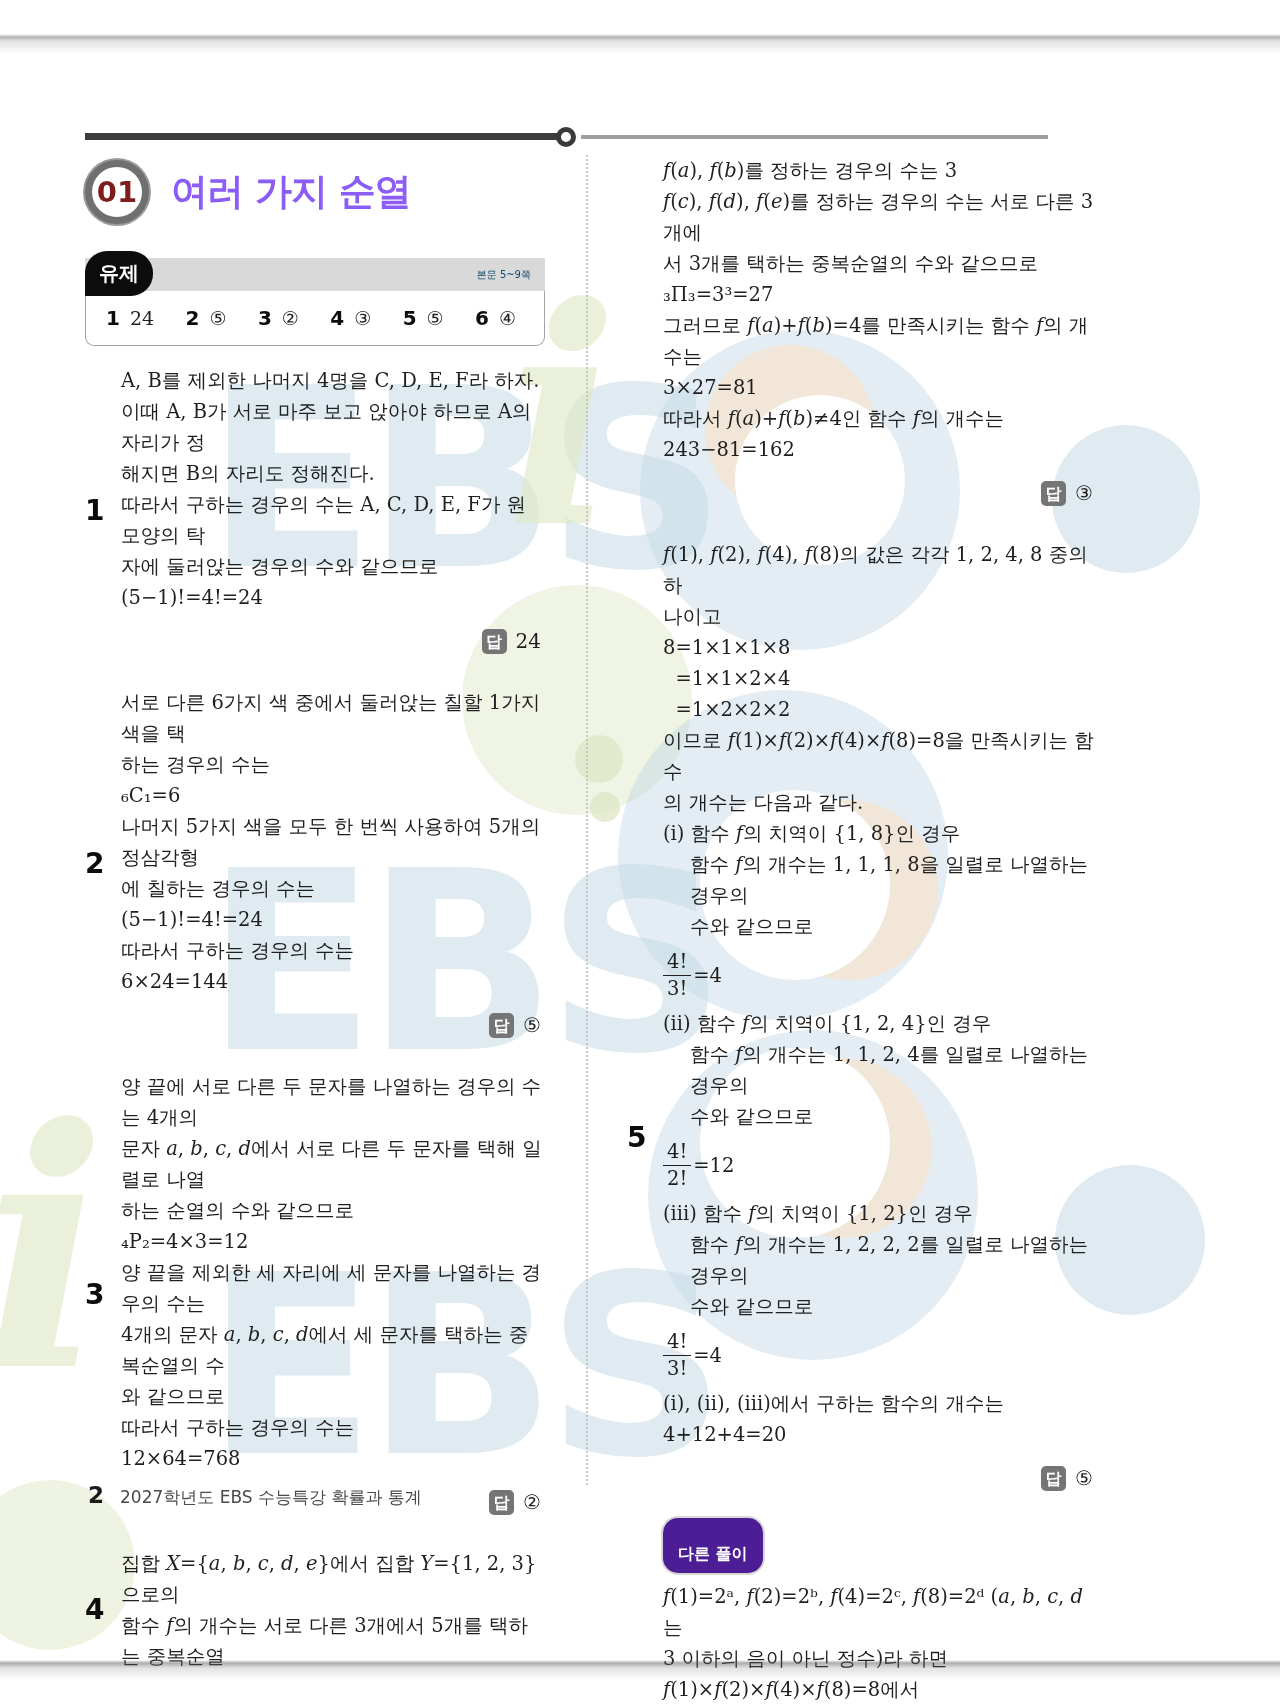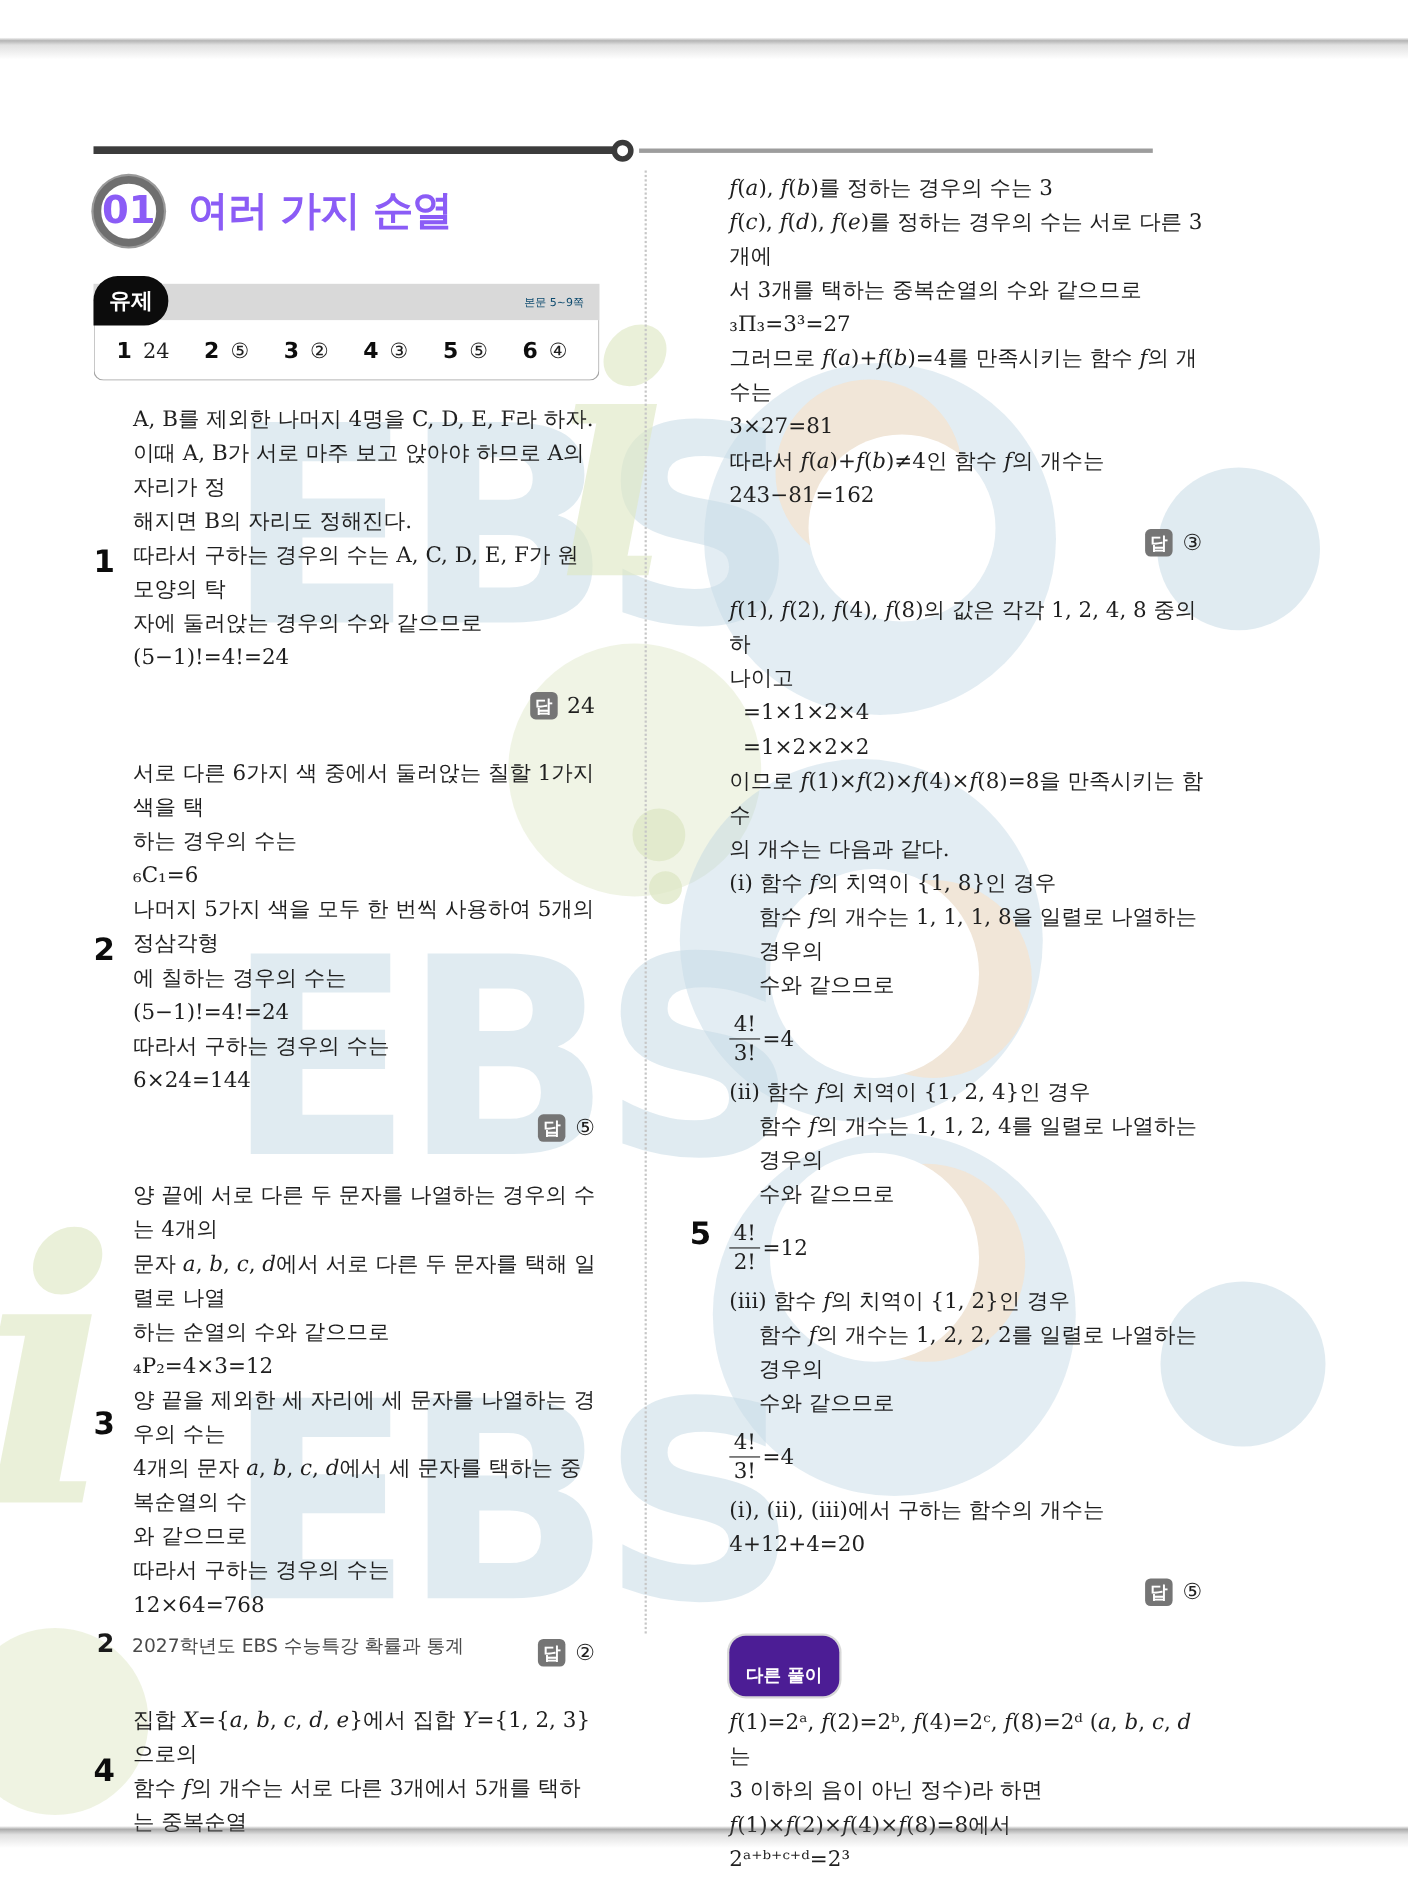--- a/index.html
+++ b/index.html
@@ -21,21 +21,21 @@
     line-height:1;color:rgba(223,232,196,.65);}
   
   .header-rule{position:absolute;top:133px;left:85px;width:963px;height:8px;z-index:1;}
   .rule-dark{position:absolute;left:0;top:0;width:480px;height:7px;background:#3c3c3c;}
   .rule-light{position:absolute;left:496px;top:2px;width:467px;height:4px;background:#9d9d9d;}
   .rule-ring{position:absolute;left:471px;top:-6px;width:10px;height:10px;background:#fff;
     border:5px solid #3a3a3a;border-radius:50%;}
   .chapter-row{position:absolute;top:160px;left:85px;display:flex;align-items:center;gap:22px;z-index:1;}
   .chapter-badge{width:50px;height:50px;border:7px solid #6f6f6f;box-shadow:0 0 0 2px #9a9a9a;
     border-radius:50%;background:#fff;display:flex;align-items:center;justify-content:center;
-    font-family:"DejaVu Sans","Liberation Sans",sans-serif;font-weight:bold;font-size:35px;color:#8b5cf6;}
+    font-family:"DejaVu Sans","Liberation Sans",sans-serif;font-weight:bold;font-size:29px;color:#7f1d1d;}
   .chapter-title{font-family:"DejaVu Sans","Liberation Sans",sans-serif;font-weight:bold;
     font-size:37px;letter-spacing:-1px;color:#8b5cf6;}
   
   .layout{position:absolute;top:155px;left:85px;width:1013px;display:flex;z-index:1;}
   .col-left{width:460px;padding-top:103px;}
   .col-divider{width:0;border-left:2px dotted #c6c6c6;height:1330px;margin-left:41px;}
   .col-right{width:470px;margin-left:39px;}
   
   .yuje{margin-bottom:19px;position:relative;}
   .yuje-bar{position:relative;height:33px;background:#d9d9d9;display:flex;align-items:center;
@@ -221,20 +221,21 @@
             <span class="ans-badge">답</span>
             <span class="ans-val">③</span>
           </div>
         </div>
       </div>
       <div class="problem">
         <div class="pnum">5</div>
         <div class="pbody">
           <div class="line"><i>f</i>(1), <i>f</i>(2), <i>f</i>(4), <i>f</i>(8)의 값은 각각 1, 2, 4, 8 중의 하</div>
           <div class="line">나이고</div>
+          <div class="line">8=1×1×1×8</div>
           <div class="line">  =1×1×2×4</div>
           <div class="line">  =1×2×2×2</div>
           <div class="line">이므로 <i>f</i>(1)×<i>f</i>(2)×<i>f</i>(4)×<i>f</i>(8)=8을 만족시키는 함수</div>
           <div class="line">의 개수는 다음과 같다.</div>
           <div class="line">(i) 함수 <i>f</i>의 치역이 {1, 8}인 경우</div>
           <div class="line ind">함수 <i>f</i>의 개수는 1, 1, 1, 8을 일렬로 나열하는 경우의</div>
           <div class="line ind">수와 같으므로</div>
           <div class="frac-line ind">
             <span class="frac">
               <span class="num">4!</span>

